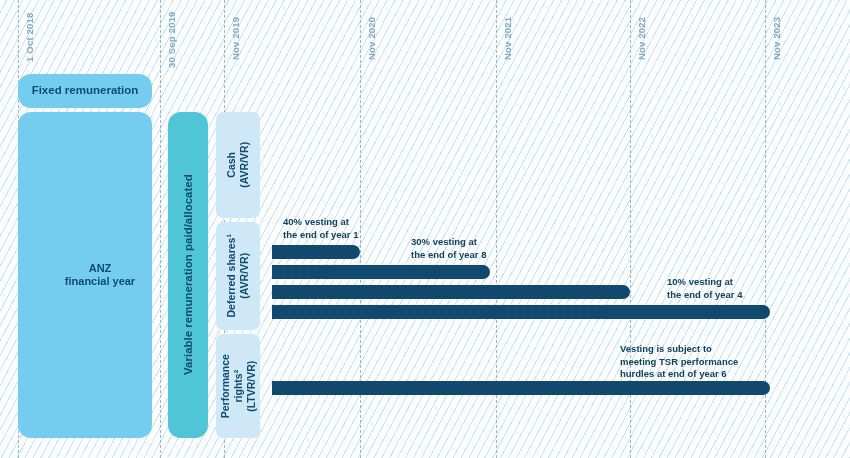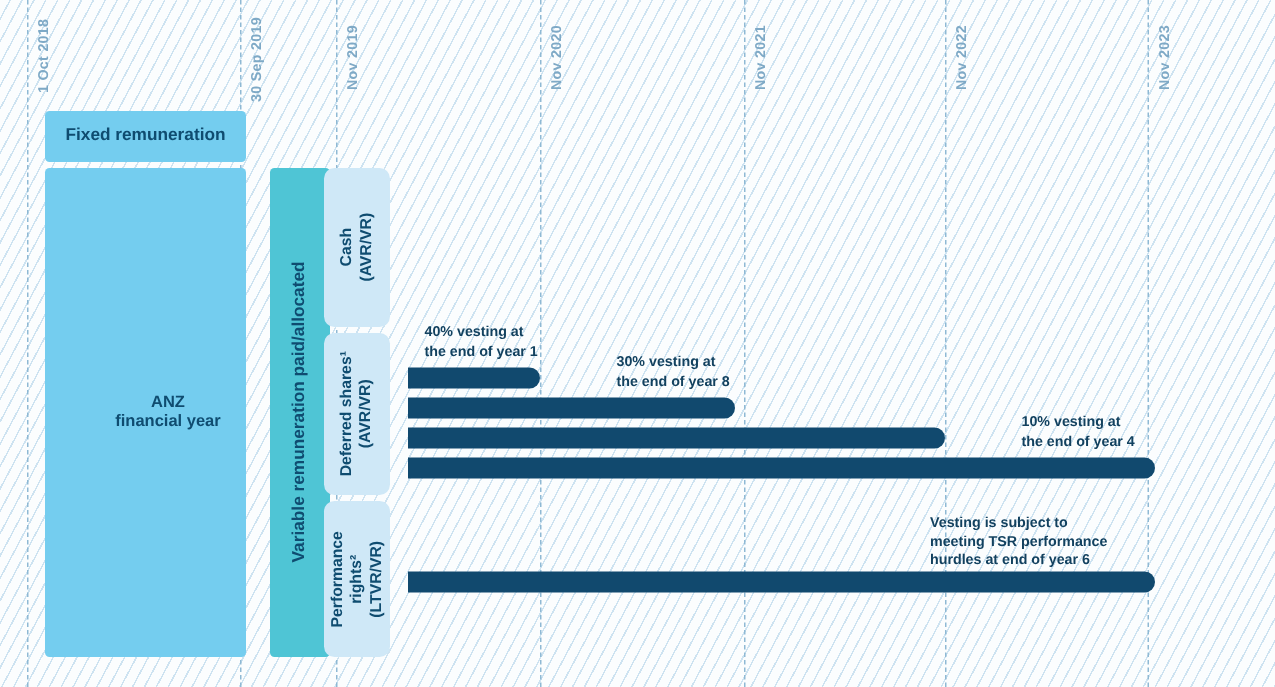--- a/index.html
+++ b/index.html
@@ -45,27 +45,26 @@
     transform: rotate(-90deg);
     white-space: nowrap;
     font-size: 9.5px;
     font-weight: bold;
     letter-spacing: .2px;
     color: #7ea9c6;
   }
   
   .box {
     position: absolute;
-    border-radius: 3px;
+    border-radius: 13px;
     box-sizing: border-box;
     display: flex;
     align-items: center;
     justify-content: center;
     text-align: center;
-    margin-left: 12px;
   }
   .box-label {
     font-weight: bold;
     color: #0f4c70;
     line-height: 1.15;
   }
   #fixed-rem-box {
     left: 18px; top: 74px;
     width: 134px; height: 34px;
     background: #74cdef;
@@ -191,19 +190,19 @@
   <div class="bar" style="left:272px; top:245px; width:88px"></div>
   <div class="bar" style="left:272px; top:265px; width:218px"></div>
   <div class="bar" style="left:272px; top:285px; width:358px"></div>
   <div class="bar" style="left:272px; top:305px; width:498px"></div>
   <div class="bar" style="left:272px; top:381px; width:498px"></div>
 
   <div class="annot" style="left:283px; top:216px; width:90px">40% vesting at
 the end of year 1</div>
   <div class="annot" style="left:411px; top:236px; width:90px">30% vesting at
 the end of year 8</div>
-  <div class="annot" style="left:681px; top:276px; width:90px">10% vesting at
+  <div class="annot" style="left:667px; top:276px; width:90px">10% vesting at
 the end of year 4</div>
   <div class="annot" style="left:620px; top:343px; width:150px">Vesting is subject to
 meeting TSR performance
 hurdles at end of year 6</div>
 
 </div>
 
 </body></html>

